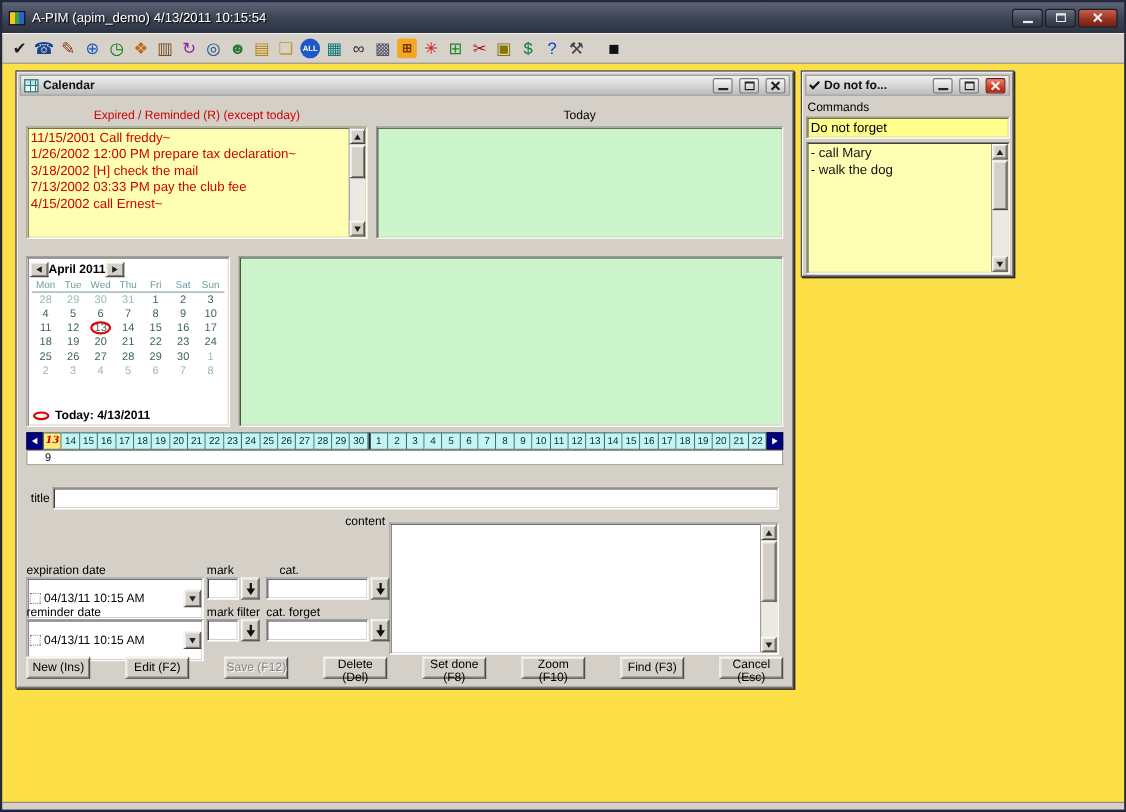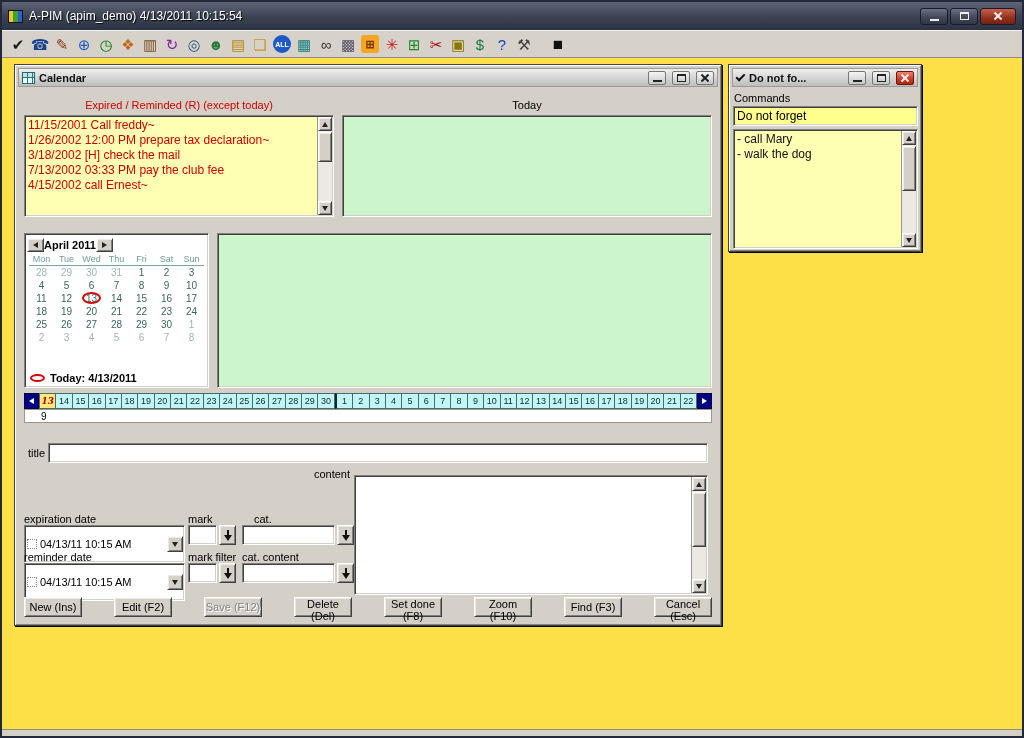--- a/index.html
+++ b/index.html
@@ -356,21 +356,21 @@
           <span class="combo-text">04/13/11 10:15 AM</span>
           <span class="drop btn3d">
               <i class="tri-down"></i>
             </span>
         </div>
 
         <label class="flabel" style="left:170px;top:462px;">mark filter</label>
         <input class="sunken field" style="left: 170px; top: 474px; width: 29px; height: 20px;" value="">
         <span class="dnbtn btn3d" style="left:201px;top:474px;"></span>
 
-        <label class="flabel" style="left:224px;top:462px;">cat. content</label>
+        <label class="flabel" style="left:224px;top:462px;">cat. forget</label>
         <input class="sunken field" style="left: 224px; top: 474px; width: 93px; height: 20px;" value="">
         <span class="dnbtn btn3d" style="left:319px;top:474px;"></span>
 
         <div class="btnrow" id="btnrow" style="left:6px;top:508px;width:688px;gap:32px;">
             <button class="cmd btn3d">New (Ins)</button>
             <button class="cmd btn3d">Edit (F2)</button>
             <button class="cmd btn3d disabled">Save (F12)</button>
             <button class="cmd btn3d">Delete (Del)</button>
             <button class="cmd btn3d">Set done (F8)</button>
             <button class="cmd btn3d">Zoom (F10)</button>

